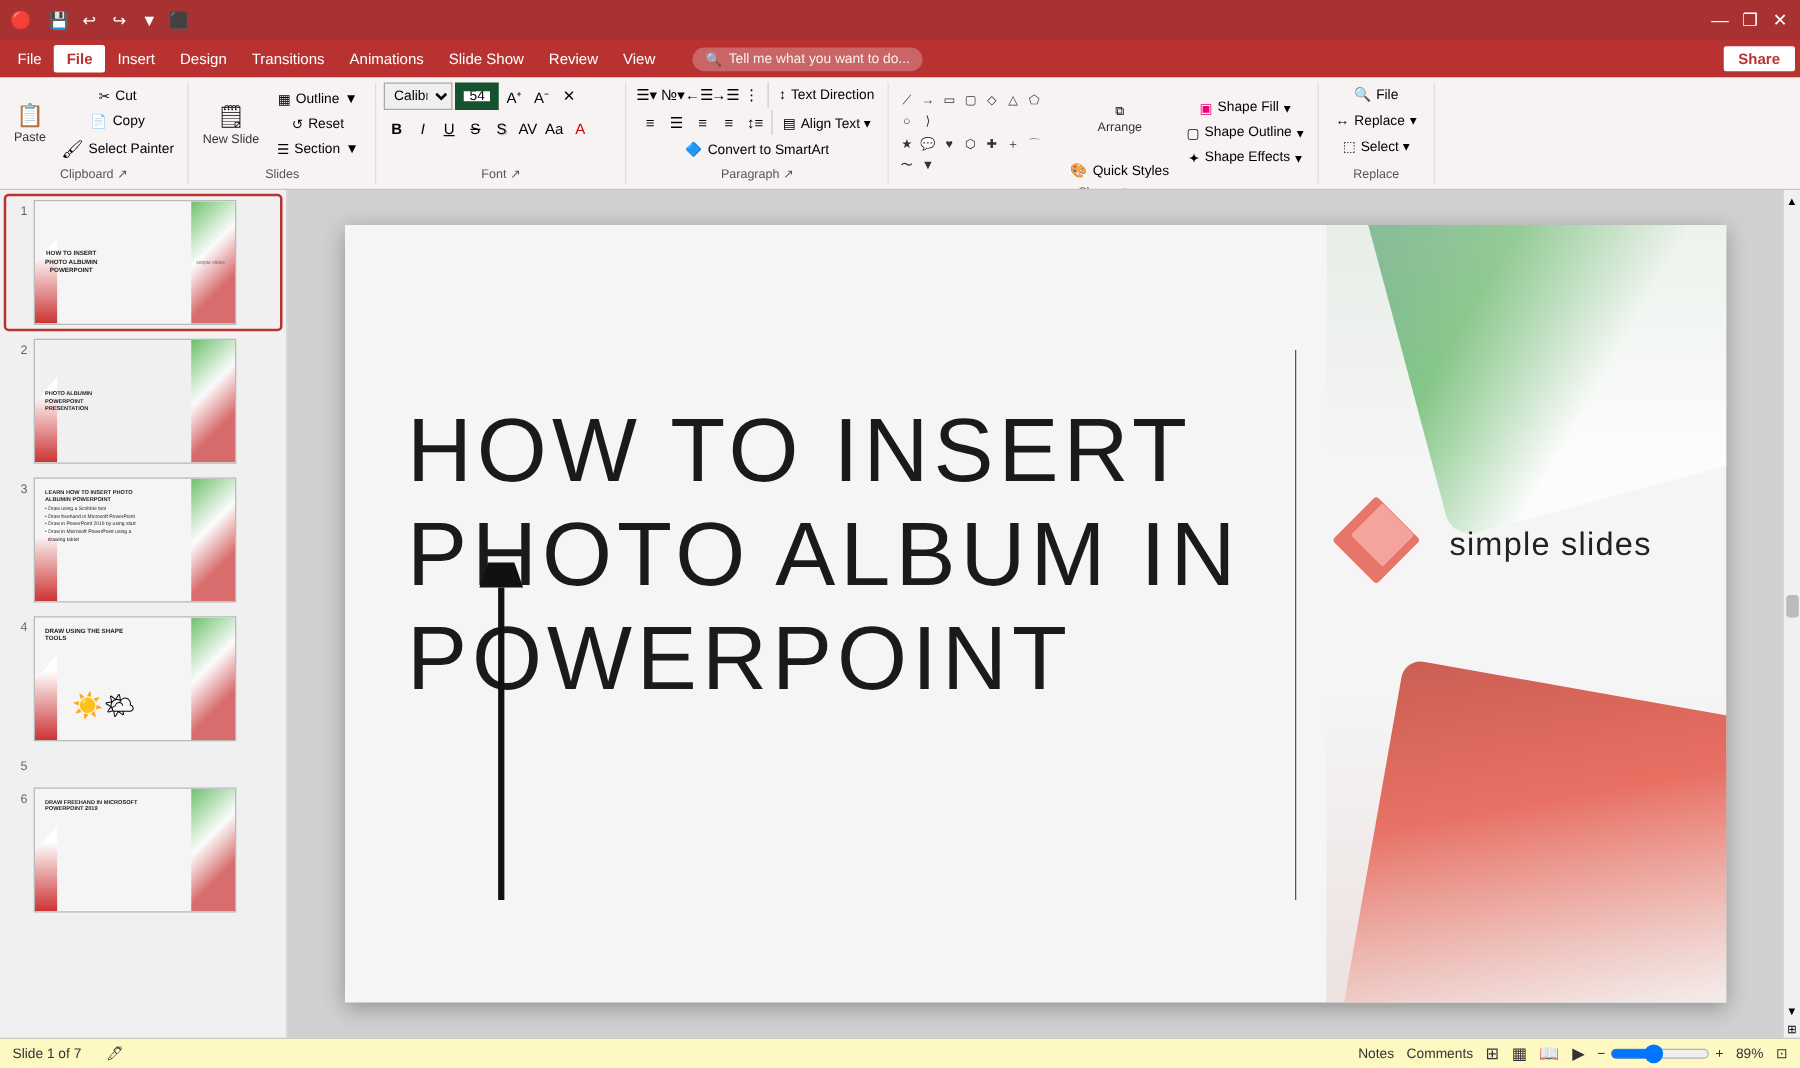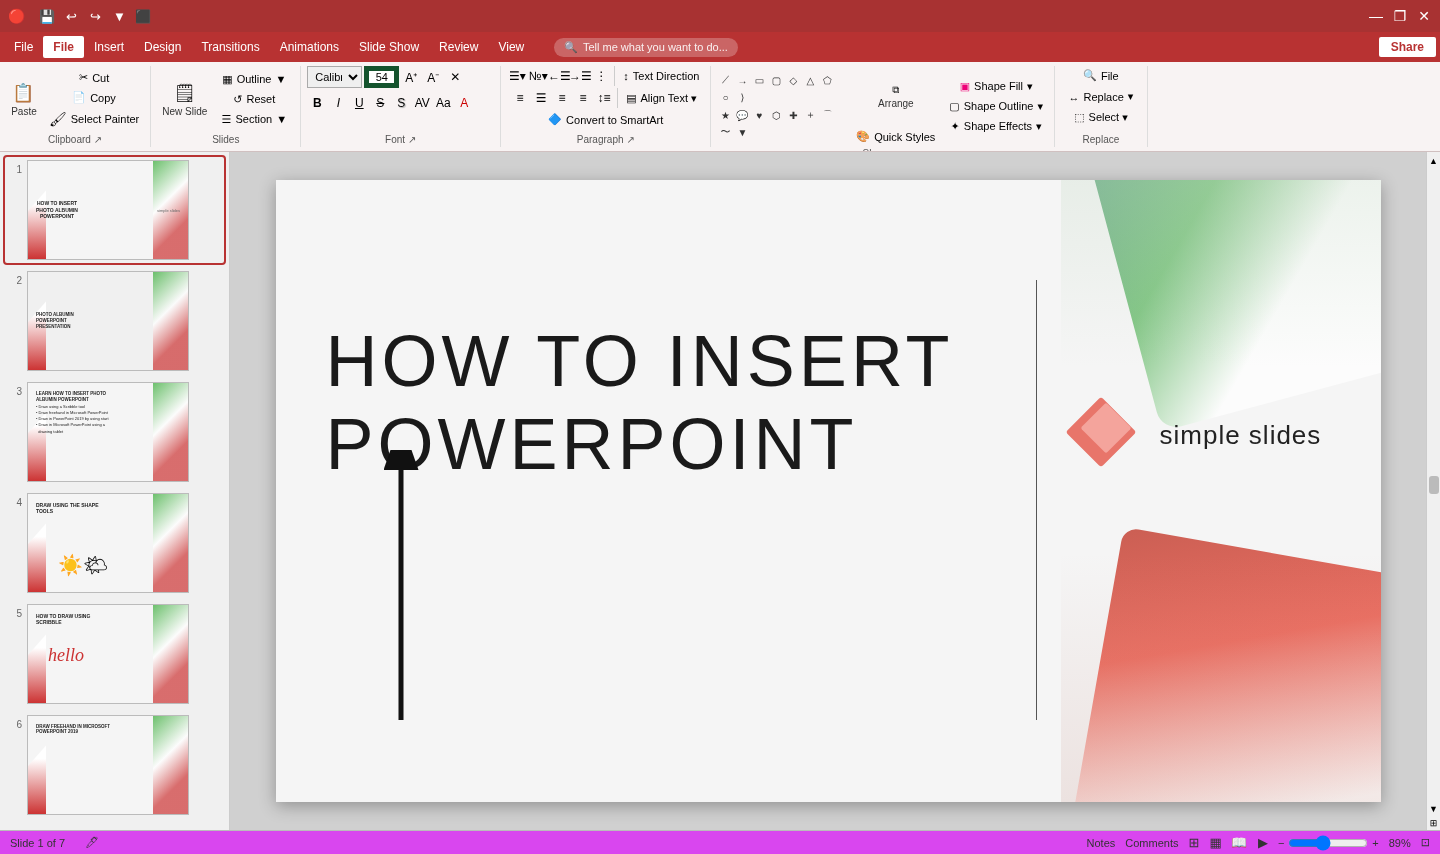--- a/index.html
+++ b/index.html
@@ -117,21 +117,21 @@
       font-size: 11px;
       gap: 4px;
     }
     .rb-col { display: flex; flex-direction: column; gap: 1px; }
 
     
     .font-select {
       width: 55px; height: 22px; border: 1px solid #aaa; font-size: 11px; padding: 0 3px;
     }
     .font-size-input {
-      width: 35px; height: 22px; border: 5px solid #14532d; font-size: 11px; padding: 0 3px; text-align: center;
+      width: 35px; height: 22px; border: 7px solid #14532d; font-size: 11px; padding: 0 3px; text-align: center;
     }
 
     
     #main-area {
       display: flex;
       height: calc(854px - 32px - 30px - 90px - 24px);
       background: #e8e8e8;
     }
 
     
@@ -256,21 +256,21 @@
       background: #f0f0f0;
       border-left: 1px solid #ccc;
       display: flex;
       flex-direction: column;
       align-items: center;
     }
 
     
     #status-bar {
       height: 24px;
-      background: #d946ef;
+      background: #fef9c3;
       border-top: 1px solid #bbb;
       display: flex;
       align-items: center;
       padding: 0 10px;
       font-size: 11px;
       color: #333;
       gap: 20px;
     }
     .status-right {
       margin-left: auto;
@@ -633,30 +633,20 @@
             <div style="position:absolute;bottom:0;left:0;width:18px;height:70%;background:linear-gradient(180deg,#fff 20%,#c33 100%);clip-path:polygon(0 30%,100% 0%,100% 100%,0 100%);"></div>
           </div>
           <div style="position:absolute;left:8px;top:8px;font-size:5px;font-weight:bold;color:#222;">DRAW USING THE SHAPE<br>TOOLS</div>
           <div style="position:absolute;left:30px;bottom:15px;font-size:20px;">☀️🌤</div>
         </div>
       </div>
     </div>
 
     <div class="slide-thumb">
       <span class="slide-num">5</span>
-      <div class="slide-img">
-        <div style="width:100%;height:100%;background:#f5f5f5;position:relative;overflow:hidden;">
-          <div style="position:absolute;right:0;top:0;width:35px;height:100%;background:linear-gradient(135deg,#3a3 0%,#fff 40%,#c33 70%);opacity:0.7;"></div>
-          <div style="position:absolute;left:0;top:0;width:18px;height:100%;">
-            <div style="position:absolute;bottom:0;left:0;width:18px;height:70%;background:linear-gradient(180deg,#fff 20%,#c33 100%);clip-path:polygon(0 30%,100% 0%,100% 100%,0 100%);"></div>
-          </div>
-          <div style="position:absolute;left:8px;top:8px;font-size:5px;font-weight:bold;color:#222;">HOW TO DRAW USING<br>SCRIBBLE</div>
-          <div style="position:absolute;left:20px;top:40px;font-size:18px;color:#c33;font-style:italic;font-family:cursive;">hello</div>
-        </div>
-      </div>
     </div>
 
     <div class="slide-thumb">
       <span class="slide-num">6</span>
       <div class="slide-img">
         <div style="width:100%;height:100%;background:#f5f5f5;position:relative;overflow:hidden;">
           <div style="position:absolute;right:0;top:0;width:35px;height:100%;background:linear-gradient(135deg,#3a3 0%,#fff 40%,#c33 70%);opacity:0.7;"></div>
           <div style="position:absolute;left:0;top:0;width:18px;height:100%;">
             <div style="position:absolute;bottom:0;left:0;width:18px;height:70%;background:linear-gradient(180deg,#fff 20%,#c33 100%);clip-path:polygon(0 30%,100% 0%,100% 100%,0 100%);"></div>
           </div>
@@ -670,20 +660,21 @@
     <div id="slide-canvas">
 
       <div class="slide-bg-decoration">
         <div class="deco-shape1"></div>
         <div class="deco-shape2"></div>
         <div style="position:absolute;top:0;right:0;width:100%;height:100%;background:linear-gradient(180deg, rgba(200,220,200,0.3) 0%, transparent 30%, transparent 60%, rgba(200,150,140,0.2) 100%);"></div>
       </div>
 
       <div class="slide-title-text">
         <div>HOW TO INSERT</div>
+        <div>PHOTO ALBUM IN</div>
         <div>POWERPOINT</div>
       </div>
 
       <div class="slide-divider"></div>
 
       <div class="slide-logo-area">
         <div style="position:relative;width:70px;height:70px;">
           <div style="width:50px;height:50px;background:#e8756a;transform:rotate(45deg) translate(5px,5px);border-radius:3px;"></div>
           <div style="position:absolute;top:10px;left:12px;width:36px;height:36px;background:#f4a49c;transform:rotate(45deg);border-radius:2px;"></div>
         </div>

